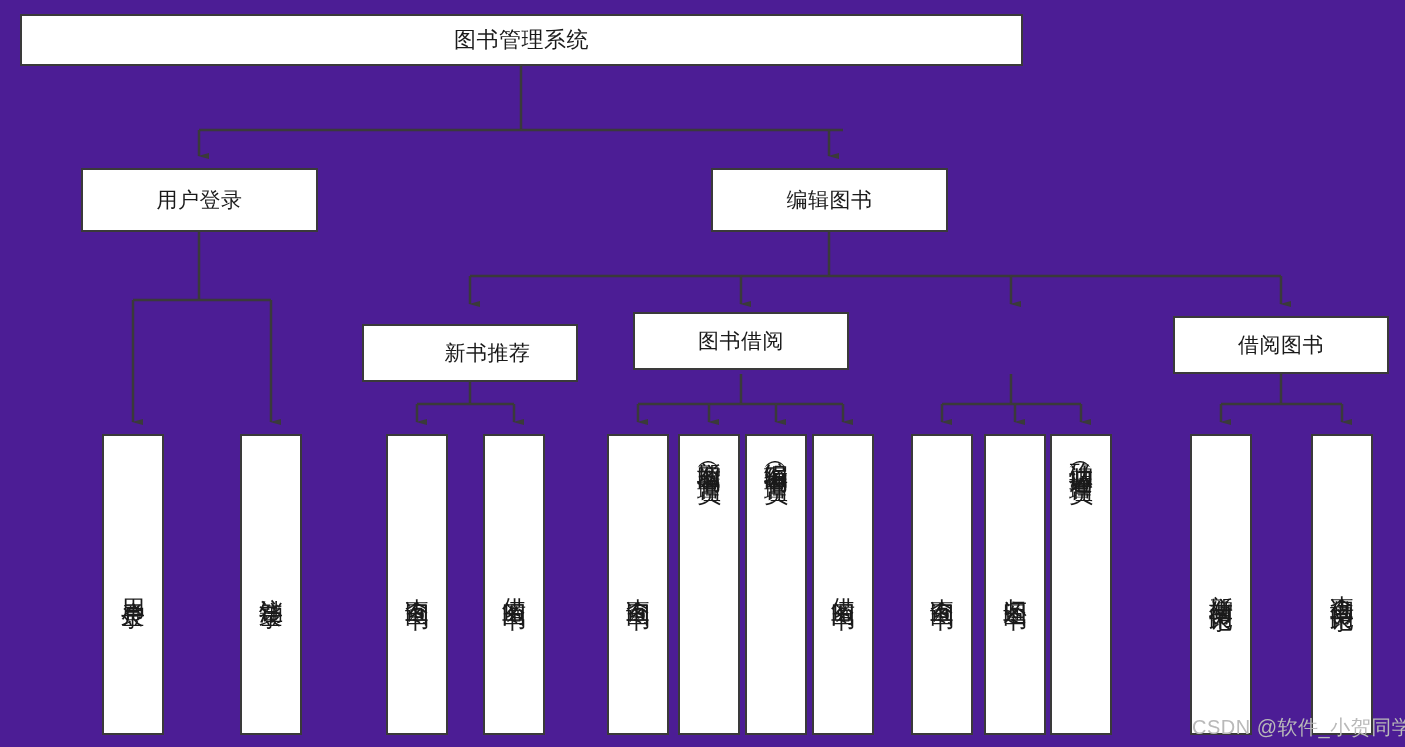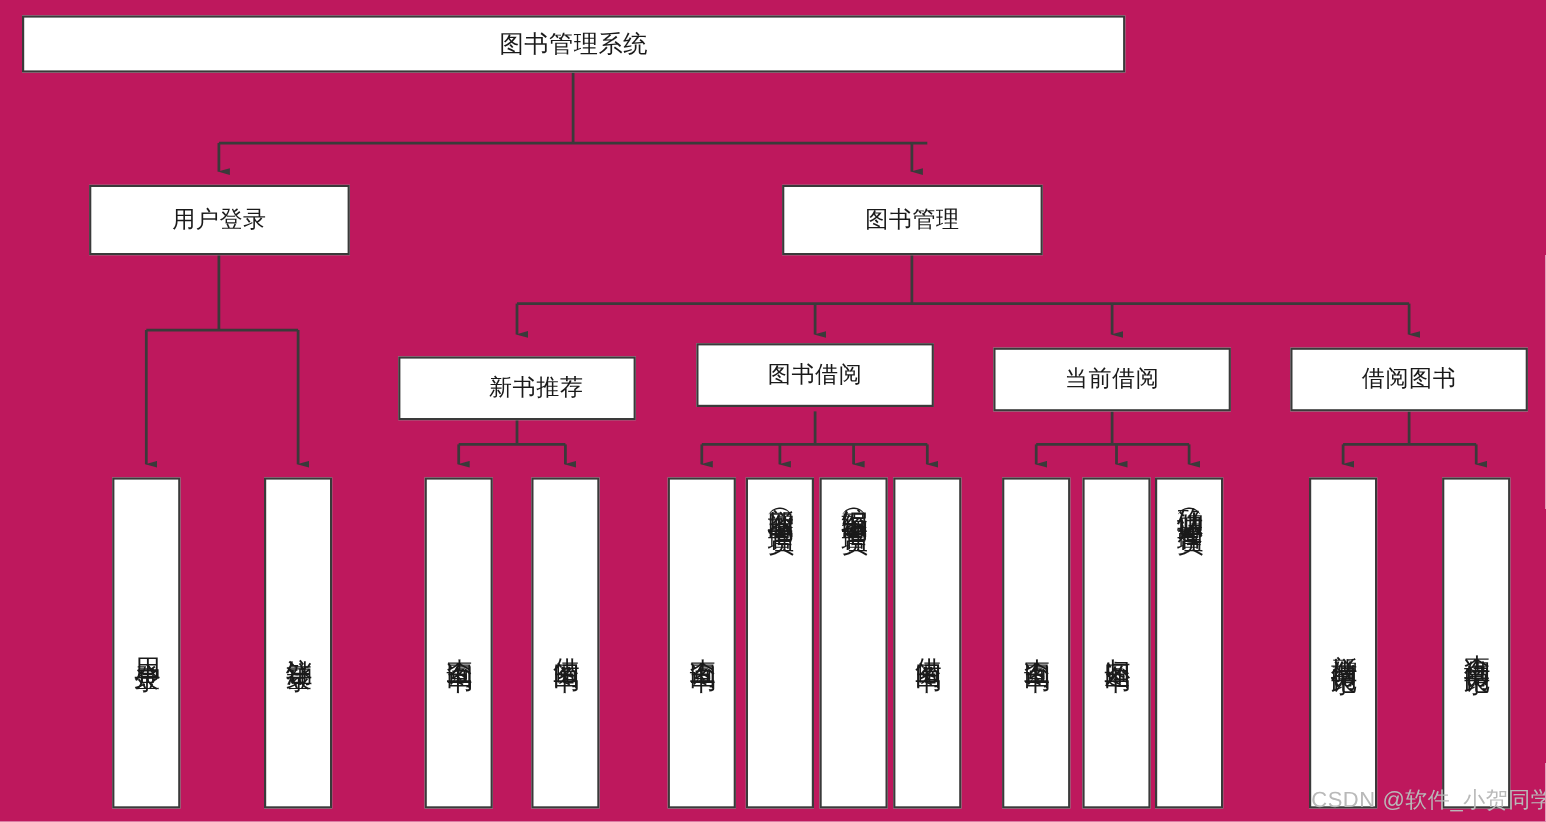--- a/index.html
+++ b/index.html
@@ -8,21 +8,21 @@
     padding: 0;
     background: #ffffff;
   }
   body {
     font-family: "Liberation Sans", "DejaVu Sans", sans-serif;
   }
   #canvas {
     position: relative;
     width: 1405px;
     height: 747px;
-    background: #be185d;
+    background: #4c1d95;
     overflow: hidden;
   }
   #edges {
     position: absolute;
     left: 0;
     top: 0;
     width: 1405px;
     height: 747px;
     pointer-events: none;
   }
@@ -134,32 +134,29 @@
   </svg>
 
   <div class="node horiz root" style="left:20px;top:14px;width:1003px;height:52px;">
     <span class="lbl">图书管理系统</span>
   </div>
 
   <div class="node horiz" style="left:81px;top:168px;width:237px;height:64px;">
     <span class="lbl">用户登录</span>
   </div>
   <div class="node horiz" style="left:711px;top:168px;width:237px;height:64px;">
-    <span class="lbl">图书管理</span>
+    <span class="lbl">编辑图书</span>
   </div>
 
   <div class="node horiz" style="left:362px;top:324px;width:216px;height:58px;padding-left:35px;">
     <span class="lbl">新书推荐</span>
   </div>
   <div class="node horiz" style="left:633px;top:312px;width:216px;height:58px;">
     <span class="lbl">图书借阅</span>
   </div>
-  <div class="node horiz" style="left:903px;top:316px;width:216px;height:58px;">
-    <span class="lbl">当前借阅</span>
-  </div>
   <div class="node horiz" style="left:1173px;top:316px;width:216px;height:58px;">
     <span class="lbl">借阅图书</span>
   </div>
 
   <div class="node vert" style="left:102px;top:434px;width:62px;height:301px;">
     <span class="lbl">用户登录</span>
   </div>
   <div class="node vert" style="left:240px;top:434px;width:62px;height:301px;">
     <span class="lbl">注销登录</span>
   </div>

